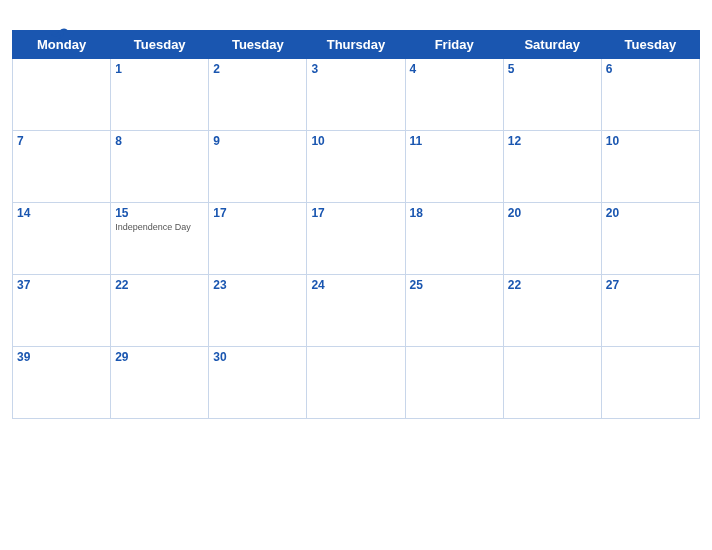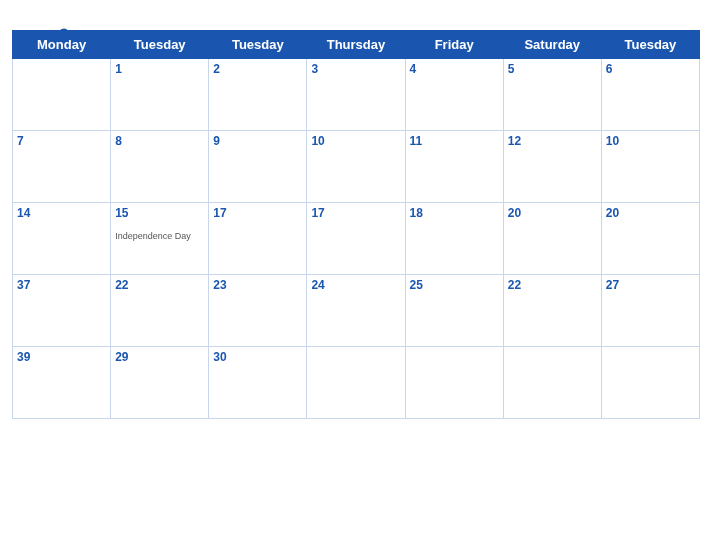--- a/index.html
+++ b/index.html
@@ -88,21 +88,21 @@
     }
     .day-number {
       font-size: 12px;
       font-weight: bold;
       color: #1a56b0;
       display: block;
     }
     .event-text {
       font-size: 9px;
       color: #555;
-      margin-top: 11px;
+      margin-top: 2px;
       display: block;
       line-height: 1.2;
     }
   </style>
 </head>
 <body>
 
 <div class="calendar-wrapper">
   <div class="header">
     <div class="logo">

